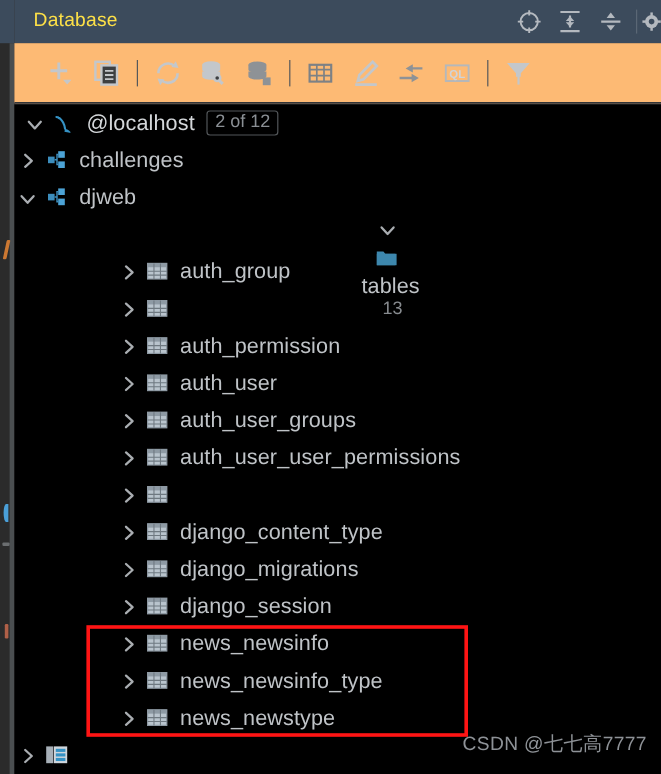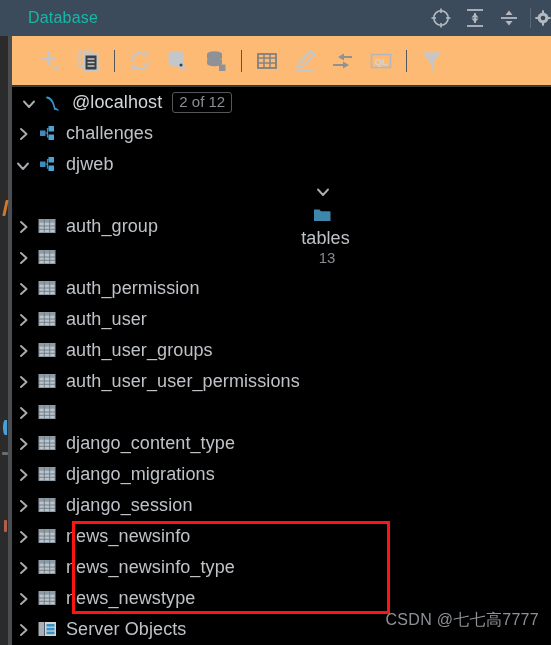--- a/index.html
+++ b/index.html
@@ -24,21 +24,21 @@
   }
   .sliver-frag { position: absolute; border-radius: 1px; }
 
   
   #tool-header {
     position: absolute; left: 12px; top: 0; width: 539px; height: 36px;
     background: #3c4b5c;
     display: flex; align-items: center;
   }
   #tool-title {
-    color: #14b8a6; font-size: 16px; margin-left: 16px; letter-spacing: .2px;
+    color: #fde047; font-size: 16px; margin-left: 16px; letter-spacing: .2px;
     white-space: nowrap;
   }
   #header-actions {
     margin-left: auto; display: flex; align-items: center; height: 100%;
   }
   .hdr-btn {
     width: 34px; height: 36px; display: flex; align-items: center;
     justify-content: center;
   }
   .hdr-sep {
@@ -86,21 +86,21 @@
   .badge-box {
     color: #8a8f94; font-size: 15px; margin-left: 10px;
     border: 1px solid #53575a; border-radius: 3px;
     padding: 1px 6px 2px 6px; line-height: 1.1;
   }
 
   
   .lvl0 { padding-left: 6px; }
   .lvl1 { }
   .lvl2 { padding-left: 82px; flex-direction: column; }
-  .lvl3 { }
+  .lvl3 { padding-left: 84px; }
 
   
   #highlight-box {
     position: absolute; left: 72px; top: 521px; width: 318px; height: 93px;
     border: 3px solid #ff1414; pointer-events: none; z-index: 5;
   }
 
   
   #watermark {
     position: absolute; right: 12px; bottom: 14px;
@@ -577,19 +577,18 @@
       </span>
       <span class="node-icon">
         <svg width="19" height="19" viewBox="0 0 19 19">
           <rect x="0.5" y="2" width="6" height="14" fill="#a7b0b8"></rect>
           <rect x="7" y="2" width="11" height="14" fill="#cfd6dc"></rect>
           <rect x="8.5" y="4" width="8" height="2.6" fill="#3592c4"></rect>
           <rect x="8.5" y="7.8" width="8" height="2.6" fill="#3592c4"></rect>
           <rect x="8.5" y="11.6" width="8" height="2.6" fill="#3592c4"></rect>
         </svg>
       </span>
-      <span class="node-label">Server Objects</span>
     </div>
   </div>
 
 <div id="highlight-box" style="border-color: rgb(255, 20, 20);"></div>
 
 <div id="watermark">CSDN @七七高7777</div>
 
 </body></html>

